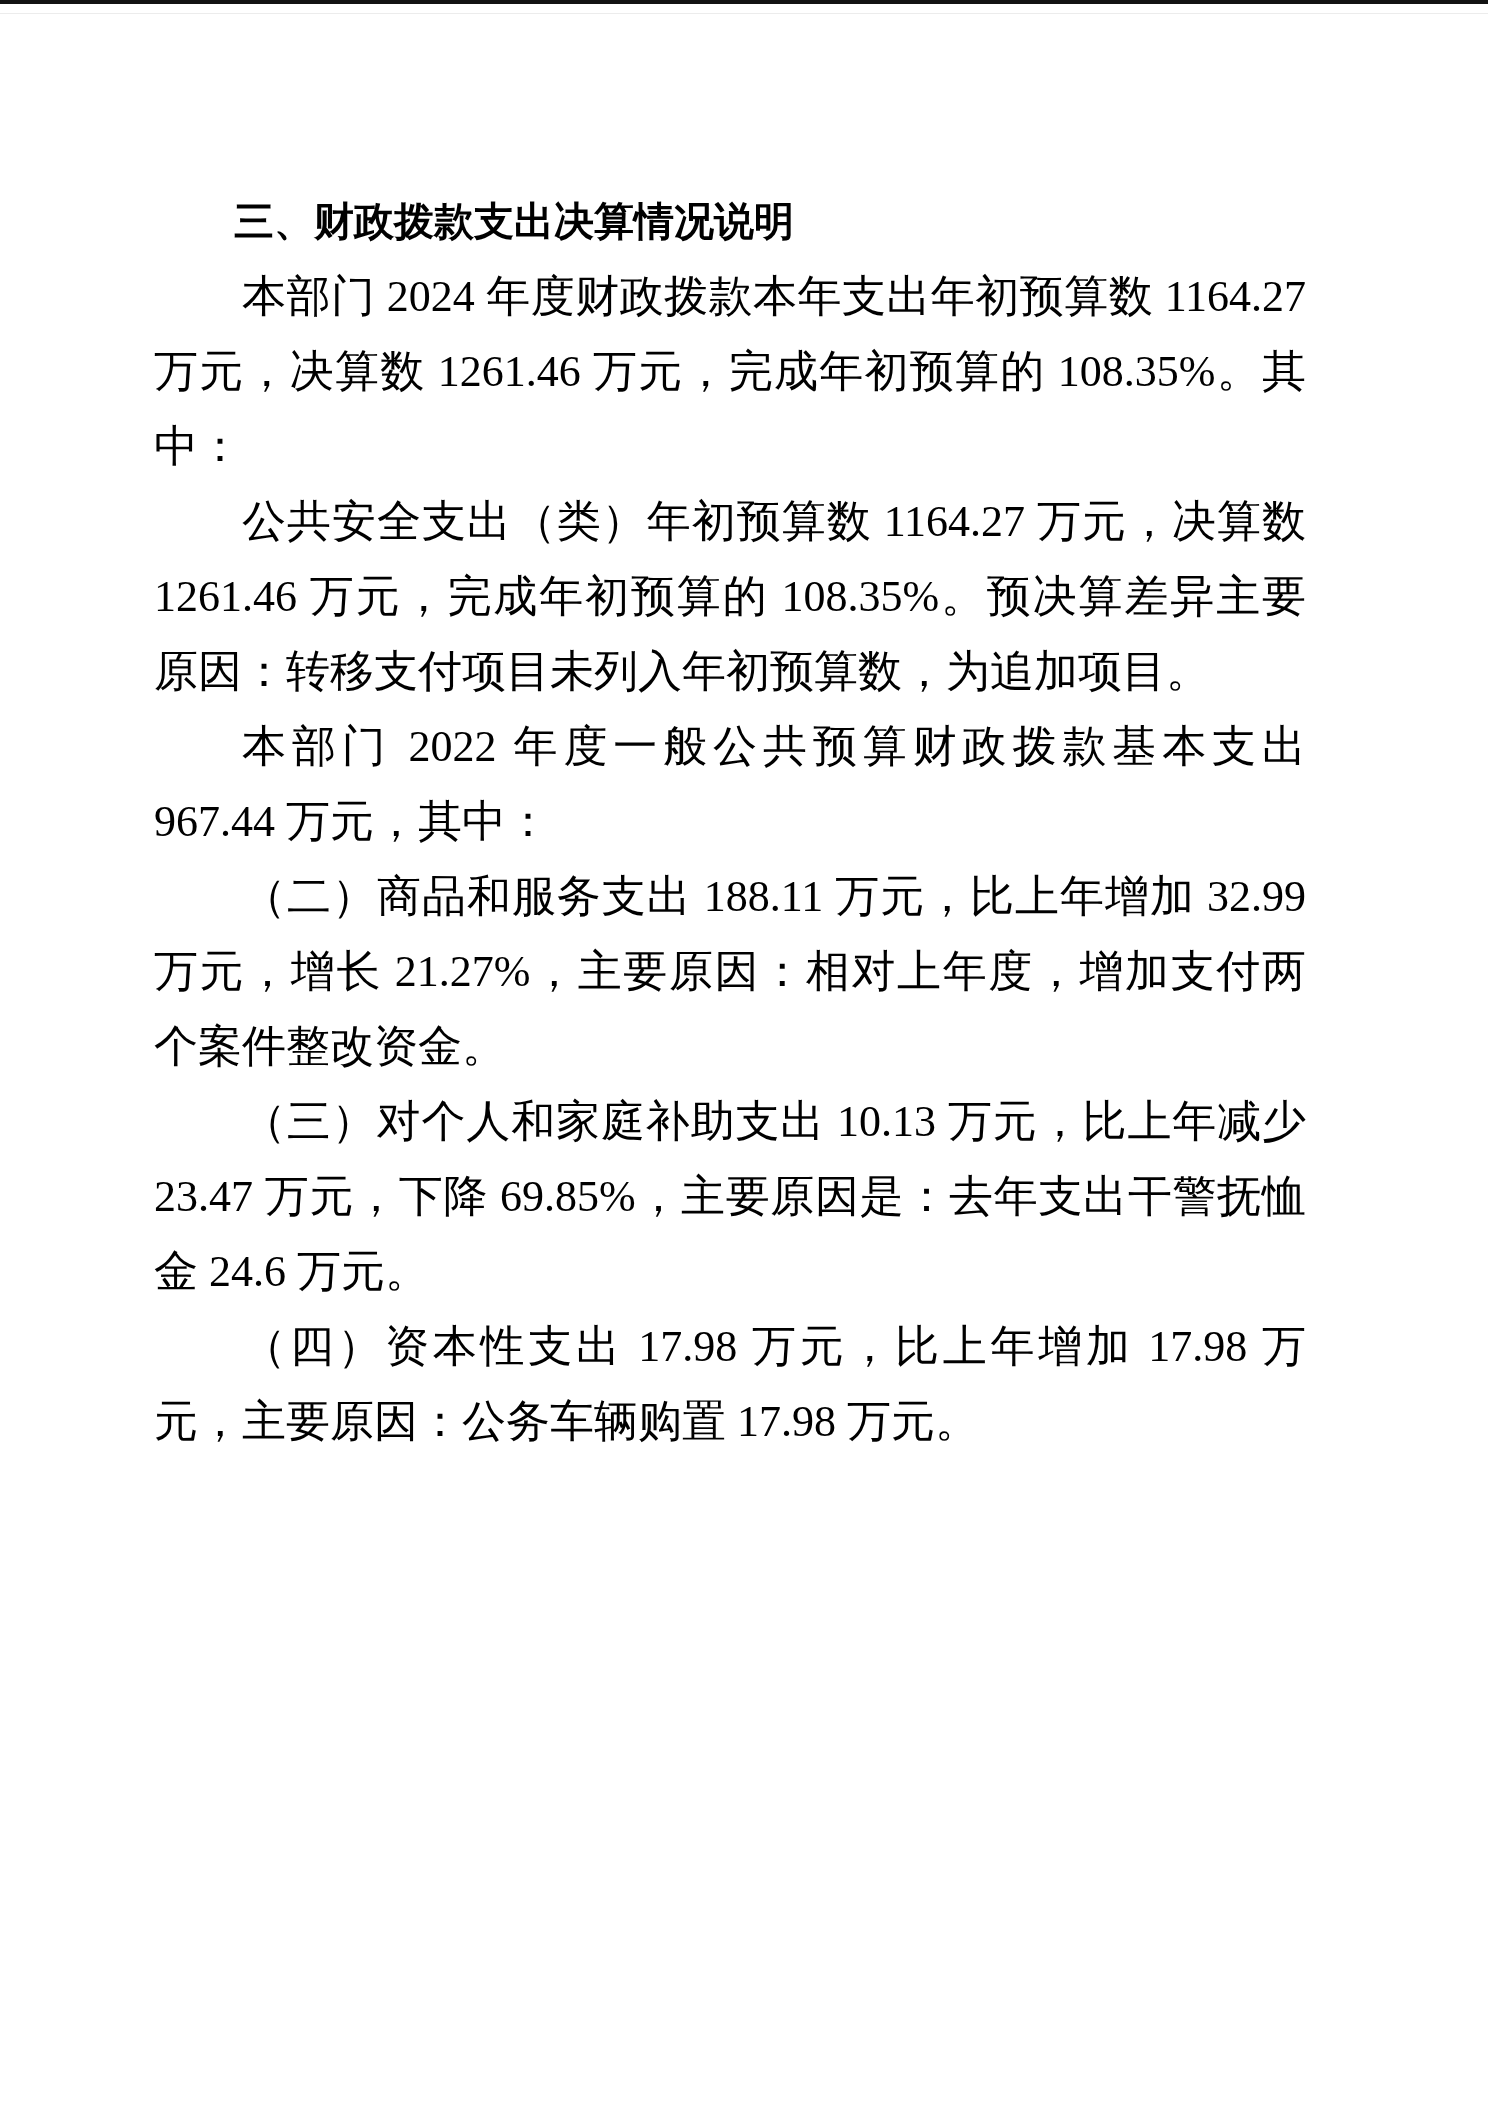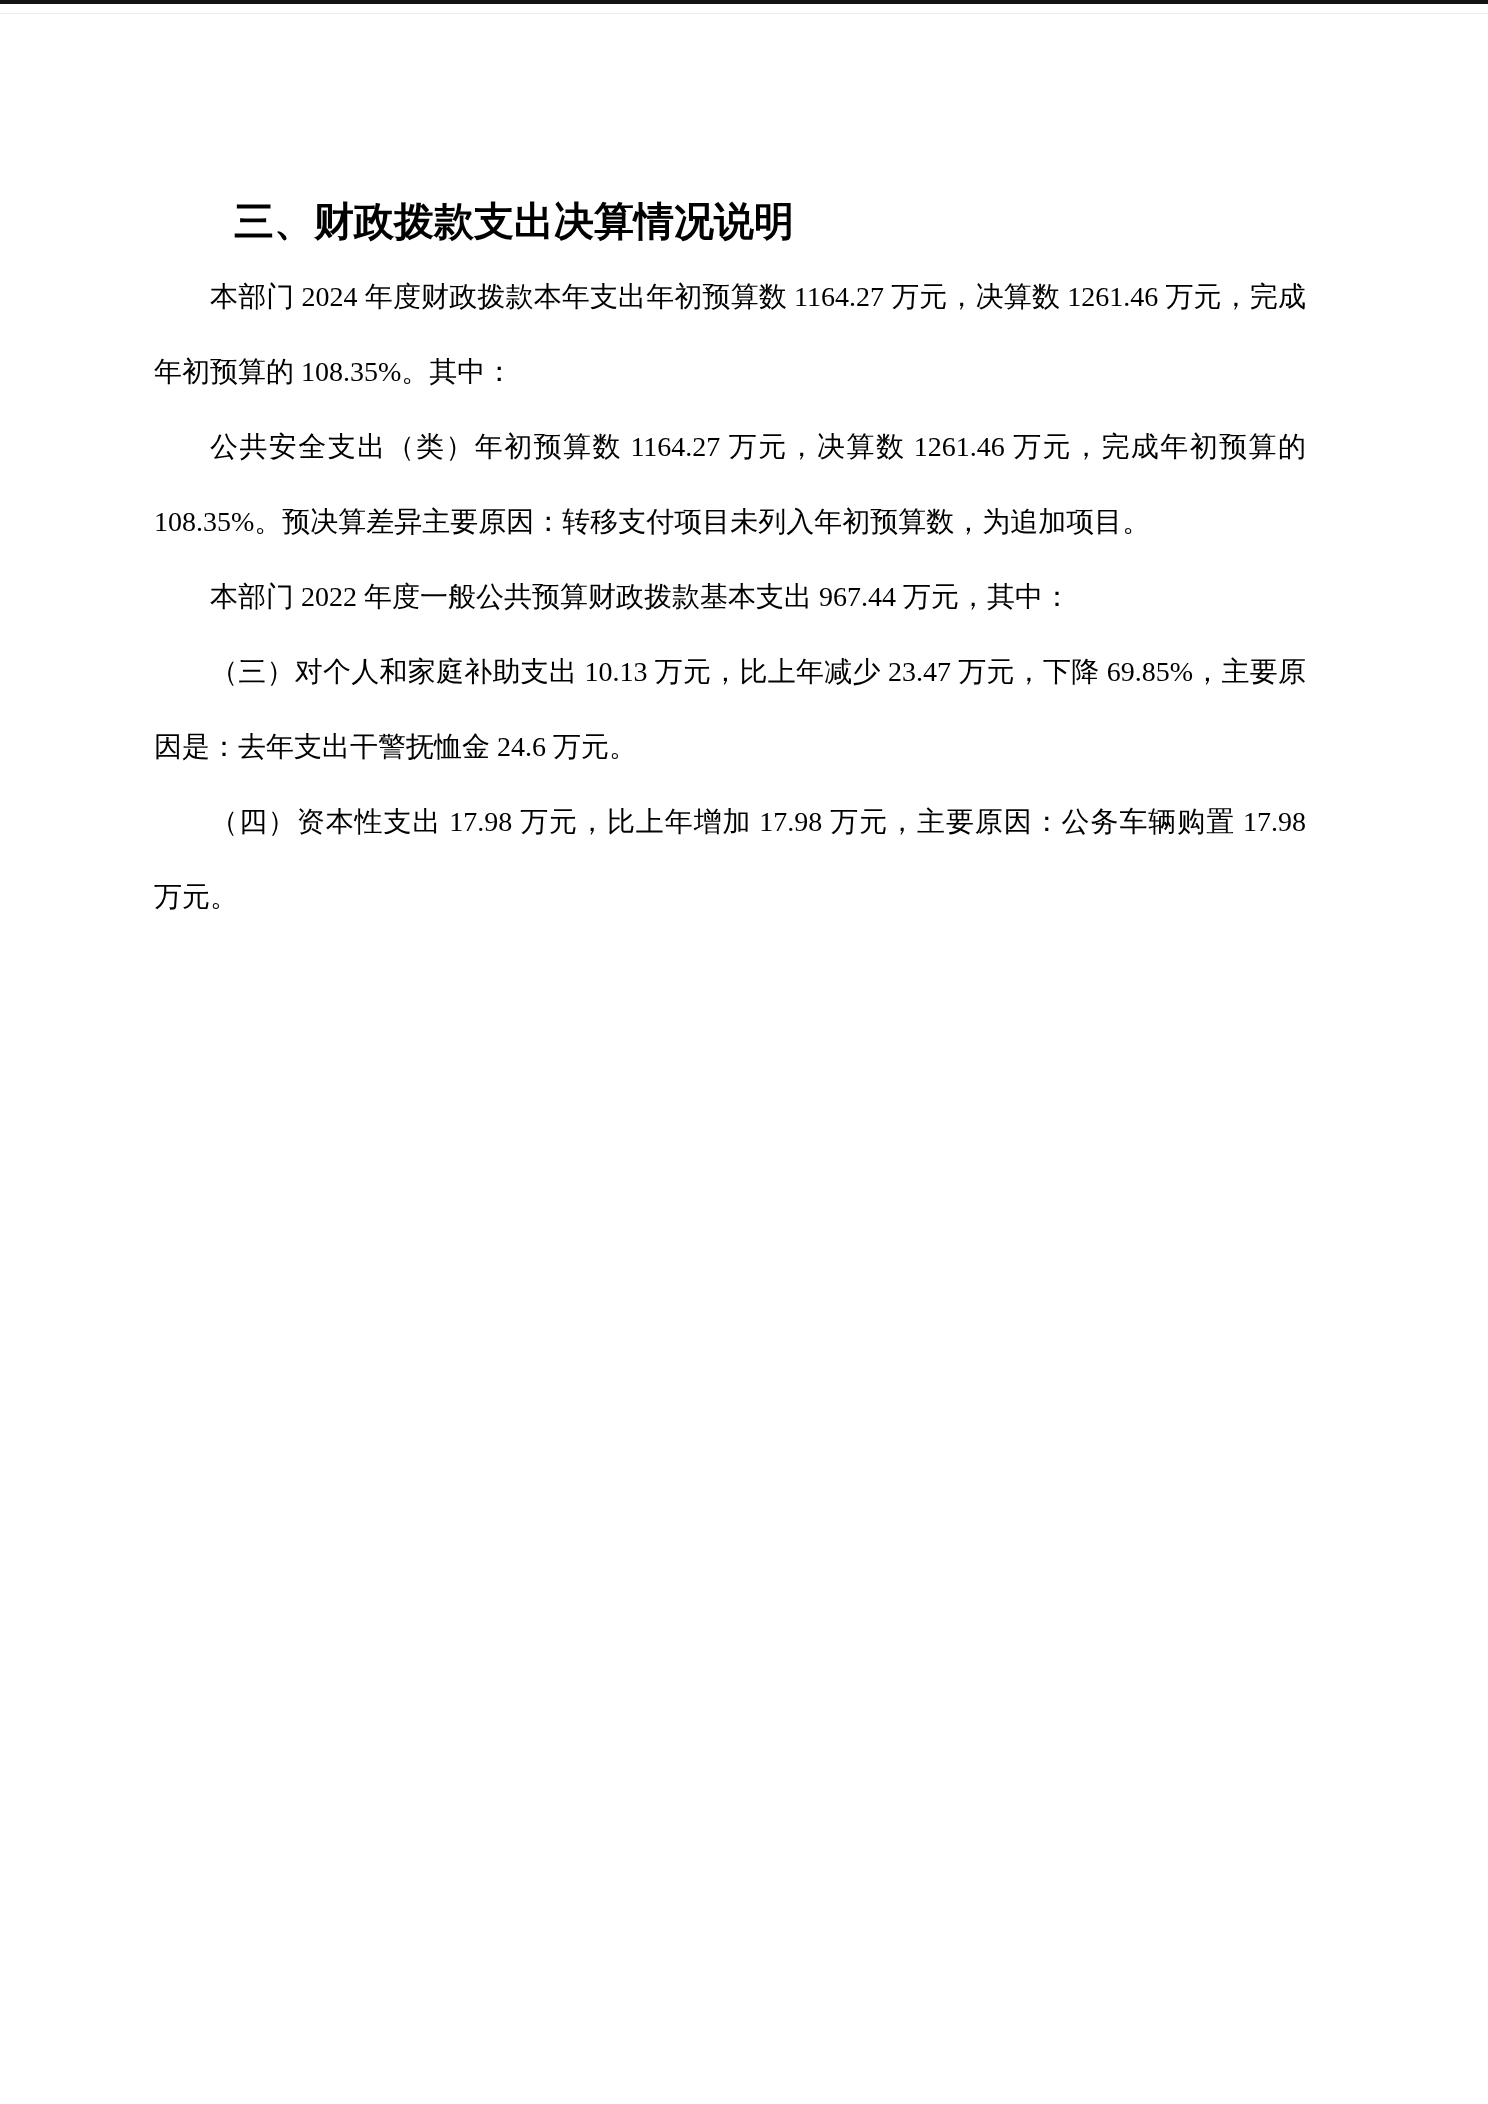--- a/index.html
+++ b/index.html
@@ -41,39 +41,40 @@
     font-size: 40px;
     line-height: 75px;
     color: #000000;
     text-align: left;
     text-indent: 2em;
     white-space: nowrap;
   }
   .content p {
     margin: 0;
     font-family: "Liberation Serif", "DejaVu Serif", serif;
-    font-size: 28px;
+    font-size: 44px;
     line-height: 75px;
     color: #000000;
     text-align: justify;
     text-indent: 2em;
   }
 </style>
 </head>
 <body>
 
 <div class="page">
   <div class="top-edge"></div>
   <div class="top-hairline"></div>
 
   <div class="content">
 
     <h2>三、财政拨款支出决算情况说明</h2>
     <p>本部门 2024 年度财政拨款本年支出年初预算数 1164.27 万元，决算数 1261.46 万元，完成年初预算的 108.35%。其中：</p>
     <p>公共安全支出（类）年初预算数 1164.27 万元，决算数 1261.46 万元，完成年初预算的 108.35%。预决算差异主要原因：转移支付项目未列入年初预算数，为追加项目。</p>
 
     <p>本部门 2022 年度一般公共预算财政拨款基本支出 967.44 万元，其中：</p>
+    <p>（二）商品和服务支出 188.11 万元，比上年增加 32.99 万元，增长 21.27%，主要原因：相对上年度，增加支付两个案件整改资金。</p>
     <p>（三）对个人和家庭补助支出 10.13 万元，比上年减少 23.47 万元，下降 69.85%，主要原因是：去年支出干警抚恤金 24.6 万元。</p>
     <p>（四）资本性支出 17.98 万元，比上年增加 17.98 万元，主要原因：公务车辆购置 17.98 万元。</p>
 
 
   </div>
 </div>
 
 </body></html>

